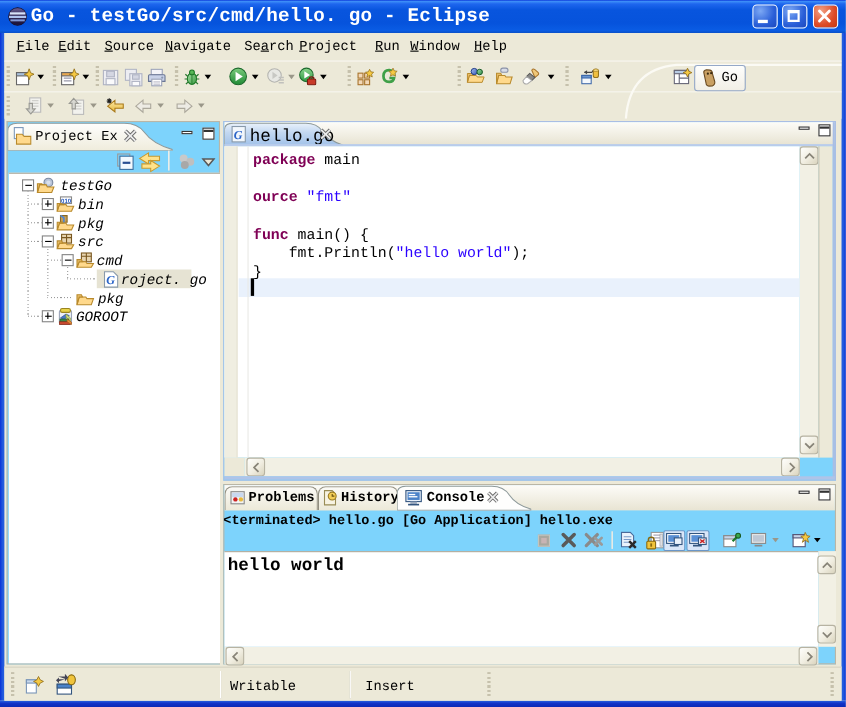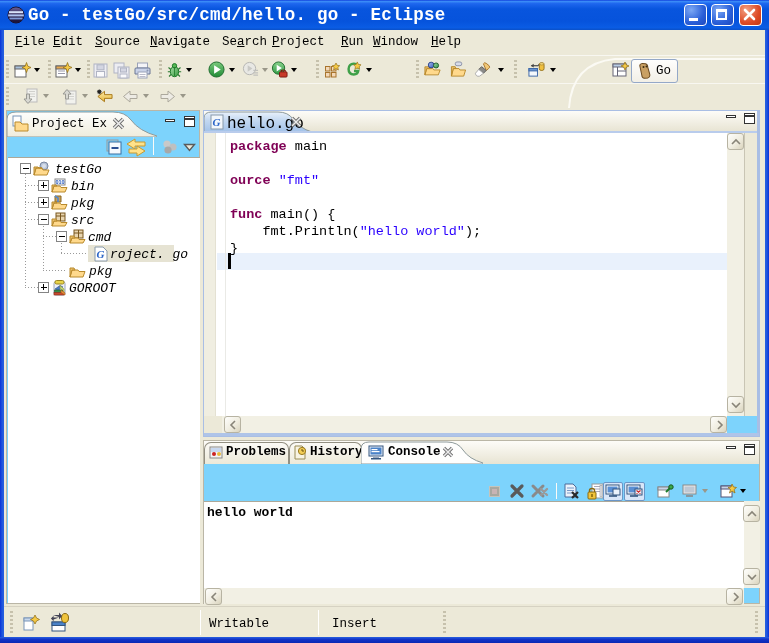--- a/index.html
+++ b/index.html
@@ -524,20 +524,21 @@
     <rect x="3" y="13" width="10" height="1.5" fill="#33557F"></rect>
   </svg>
   <div class="tablabel" style="left:184px;top:4px">Console</div>
   <svg class="abs" style="left:238px;top:5px" width="12" height="12" viewBox="0 0 12 12">
       <path d="M2 2 L10 10 M10 2 L2 10" stroke="#6C6C6C" stroke-width="3.2"></path>
       <path d="M2 2 L10 10 M10 2 L2 10" stroke="#ECECEC" stroke-width="1.5"></path>
     </svg>
   <div class="vmin" style="left:522px;top:5px"></div>
   <div class="vmax" style="left:540px;top:3px"></div>
 
+  <div class="abs" style="left:-1px;top:25px;font-size:12.3px;white-space:pre">&lt;terminated&gt; hello.go [Go Application] hello.exe</div>
 
   <div id="contb">
     <div class="abs" style="left:285px;top:45px;width:11px;height:11px;background:#A8A8A0;border:1px solid #C4C4BC"></div>
     <div class="abs" style="left:288px;top:48px;width:5px;height:5px;background:#C8B4B4"></div>
     <svg class="abs" style="left:305px;top:42px" width="16" height="16" viewBox="0 0 16 16">
         <path d="M3 3 L13 13 M13 3 L3 13" stroke="#5A5A5A" stroke-width="3.2" stroke-linecap="round"></path>
       </svg>
     <svg class="abs" style="left:326px;top:42px" width="20" height="16" viewBox="0 0 20 16">
       <path d="M3 3 L13 13 M13 3 L3 13" stroke="#8A8A8A" stroke-width="3" stroke-linecap="round"></path>
       <path d="M11 6 L17 12 M17 6 L11 12" stroke="#9A9A9A" stroke-width="2.4" stroke-linecap="round"></path>
@@ -585,21 +586,21 @@
     <div class="drop grey" style="left:498px;top:48px"></div>
     <svg class="abs" style="left:515px;top:41px" width="18" height="18" viewBox="0 0 18 18">
       <rect x="2" y="4" width="11" height="11" fill="#fff" stroke="#557"></rect>
       <rect x="2" y="4" width="11" height="3" fill="#C8D4E8" stroke="#557"></rect>
       <path d="M13 2 L14.5 5 L17.5 5.5 L15 7.5 L16 11 L13 9 L10.5 11 L11.5 7.5 L9 5.5 L12 5 Z" fill="#F5C944" stroke="#96731d" stroke-width="0.8"></path>
     </svg>
     <div class="drop" style="left:536px;top:48px"></div>
   </div>
 
   <div class="abs" style="left:0;top:60px;width:540px;height:87px;background:#fff;border-top:1px solid #ACA899"></div>
-  <div class="abs" style="left:3px;top:64px;font-size:13px;white-space:pre">hello world</div>
+  <div class="abs" style="left:3px;top:64px;font-size:16px;white-space:pre">hello world</div>
 
   <div class="sb-track" style="left:540px;top:60px;width:16px;height:87px"></div>
   <div class="sb-btn" style="left:539px;top:64px">
       <svg width="12" height="10" viewBox="0 0 12 10">
         <path d="M2 7 L6 3 L10 7" fill="none" stroke="#888478" stroke-width="1.6"></path>
       </svg>
     </div>
   <div class="sb-btn" style="left:539px;top:127px">
       <svg width="12" height="10" viewBox="0 0 12 10">
         <path d="M2 3 L6 7 L10 3" fill="none" stroke="#888478" stroke-width="1.6"></path>

